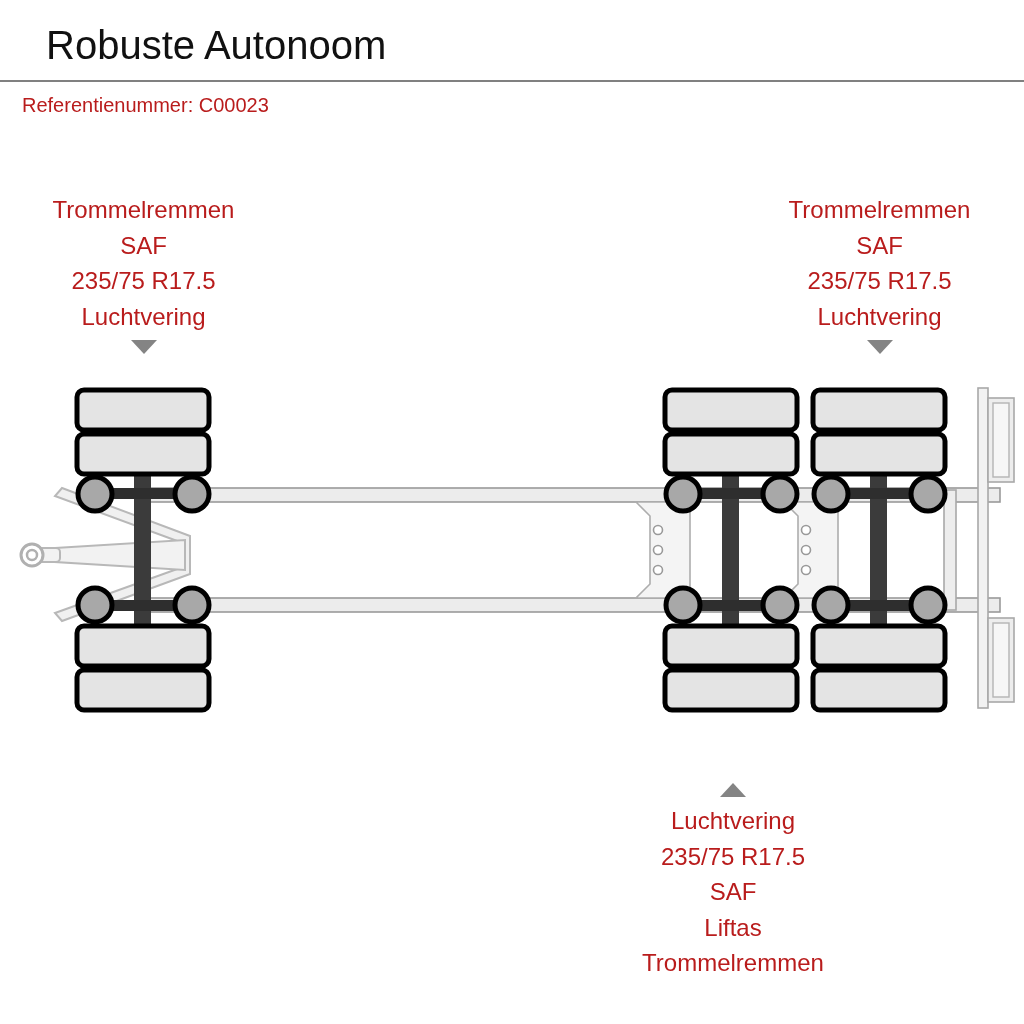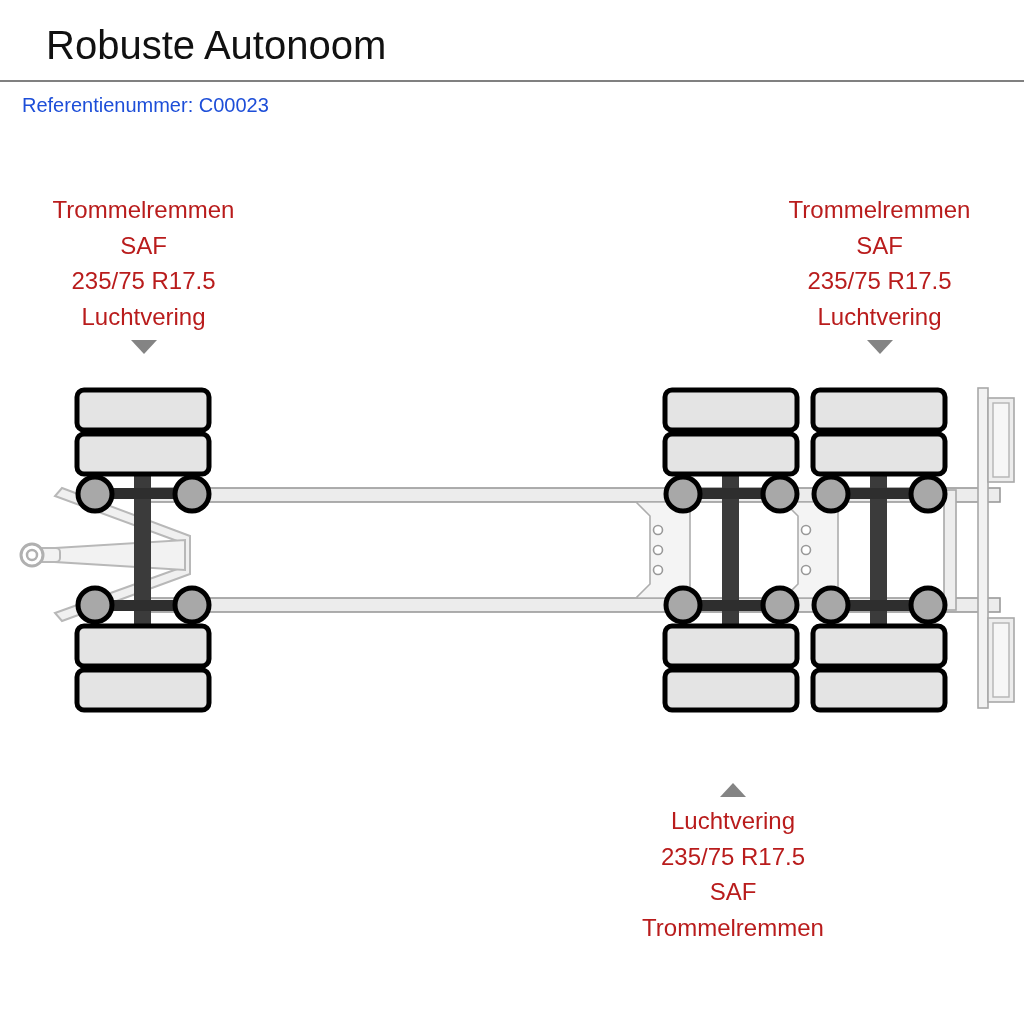--- a/index.html
+++ b/index.html
@@ -45,21 +45,21 @@
     color: #111111;
     white-space: nowrap;
     margin-left: 24px;
   }
   .subheader {
     position: absolute;
     left: 22px;
     top: 92px;
     font-size: 20px;
     line-height: 26px;
-    color: #1d4ed8;
+    color: #b91c1c;
     white-space: nowrap;
   }
 
   
   .callout {
     position: absolute;
     text-align: center;
     font-size: 24px;
     line-height: 35.5px;
     color: #b91c1c;
@@ -122,20 +122,21 @@
     <div>235/75 R17.5</div>
     <div>Luchtvering</div>
     <div class="tri tri-down"></div>
   </div>
 
   <div class="callout callout-bottom">
     <div class="tri tri-up"></div>
     <div>Luchtvering</div>
     <div>235/75 R17.5</div>
     <div>SAF</div>
+    <div>Liftas</div>
     <div>Trommelremmen</div>
   </div>
 
   <div class="diagram-wrap">
     <svg width="1024" height="360" viewBox="0 0 1024 360" xmlns="http://www.w3.org/2000/svg">
 
       <g>
         <path d="M 62 126 L 185 170 L 185 200 L 62 243 L 62 243" fill="none" stroke="#bdbdbd" stroke-width="2"></path>
         <polygon points="62,118 190,166 190,204 62,251 55,243 180,198 180,172 55,126" fill="#f0f0f0" stroke="#b8b8b8" stroke-width="2"></polygon>
 

